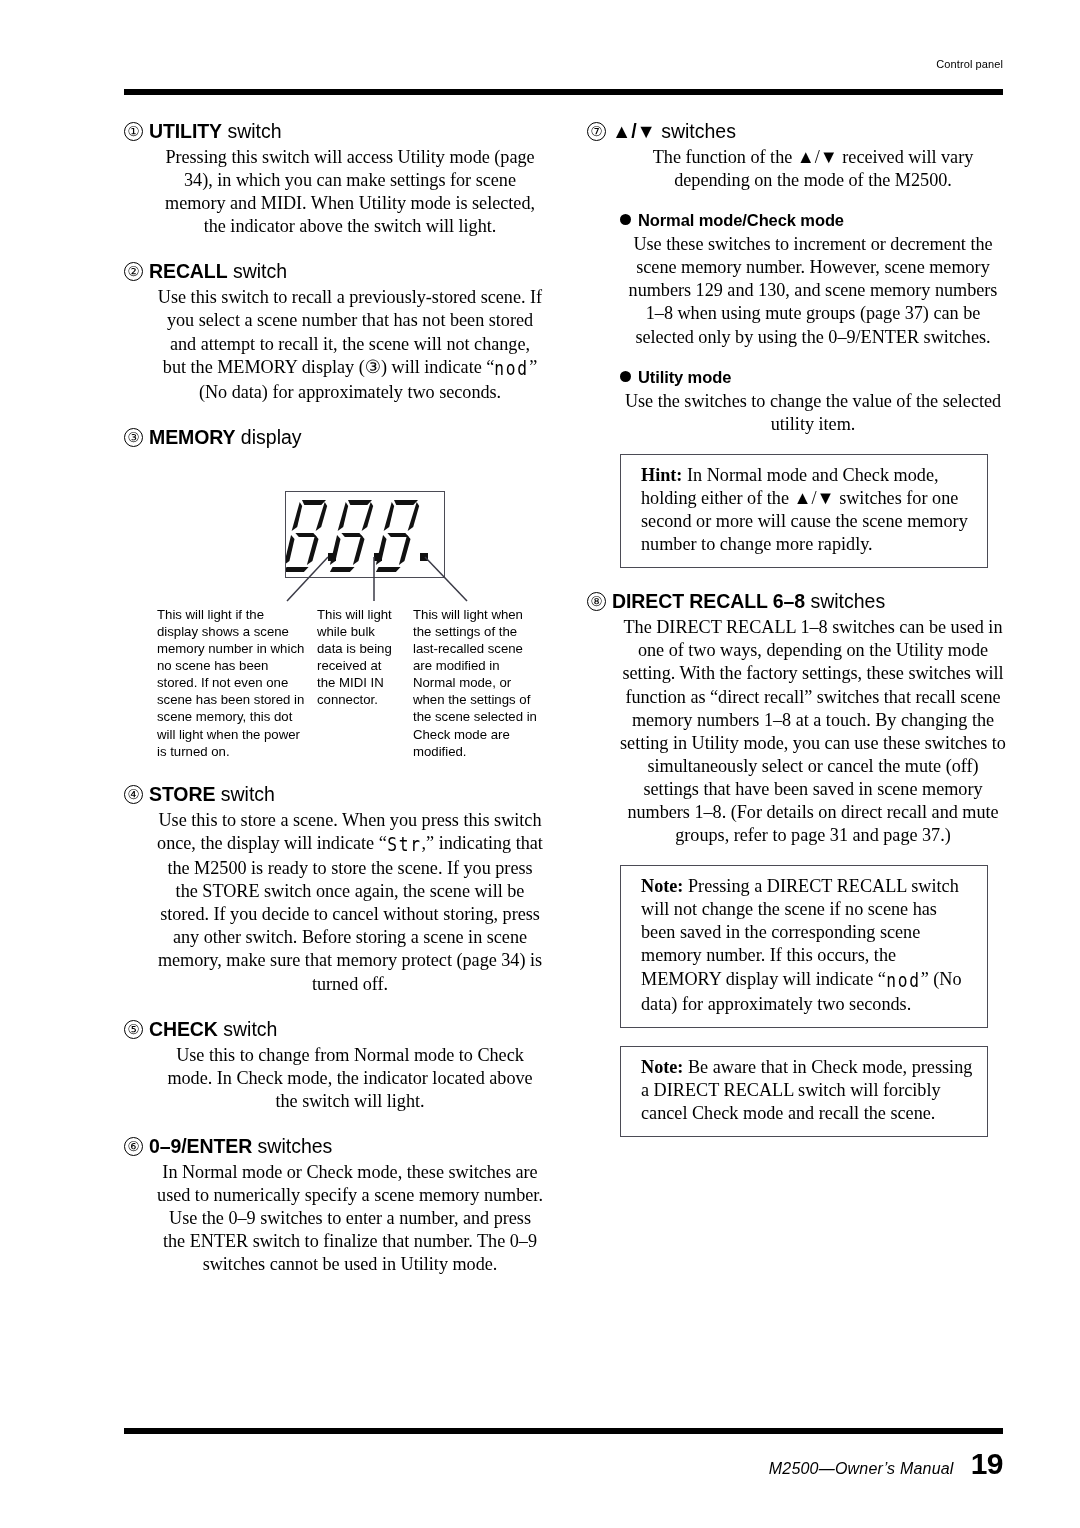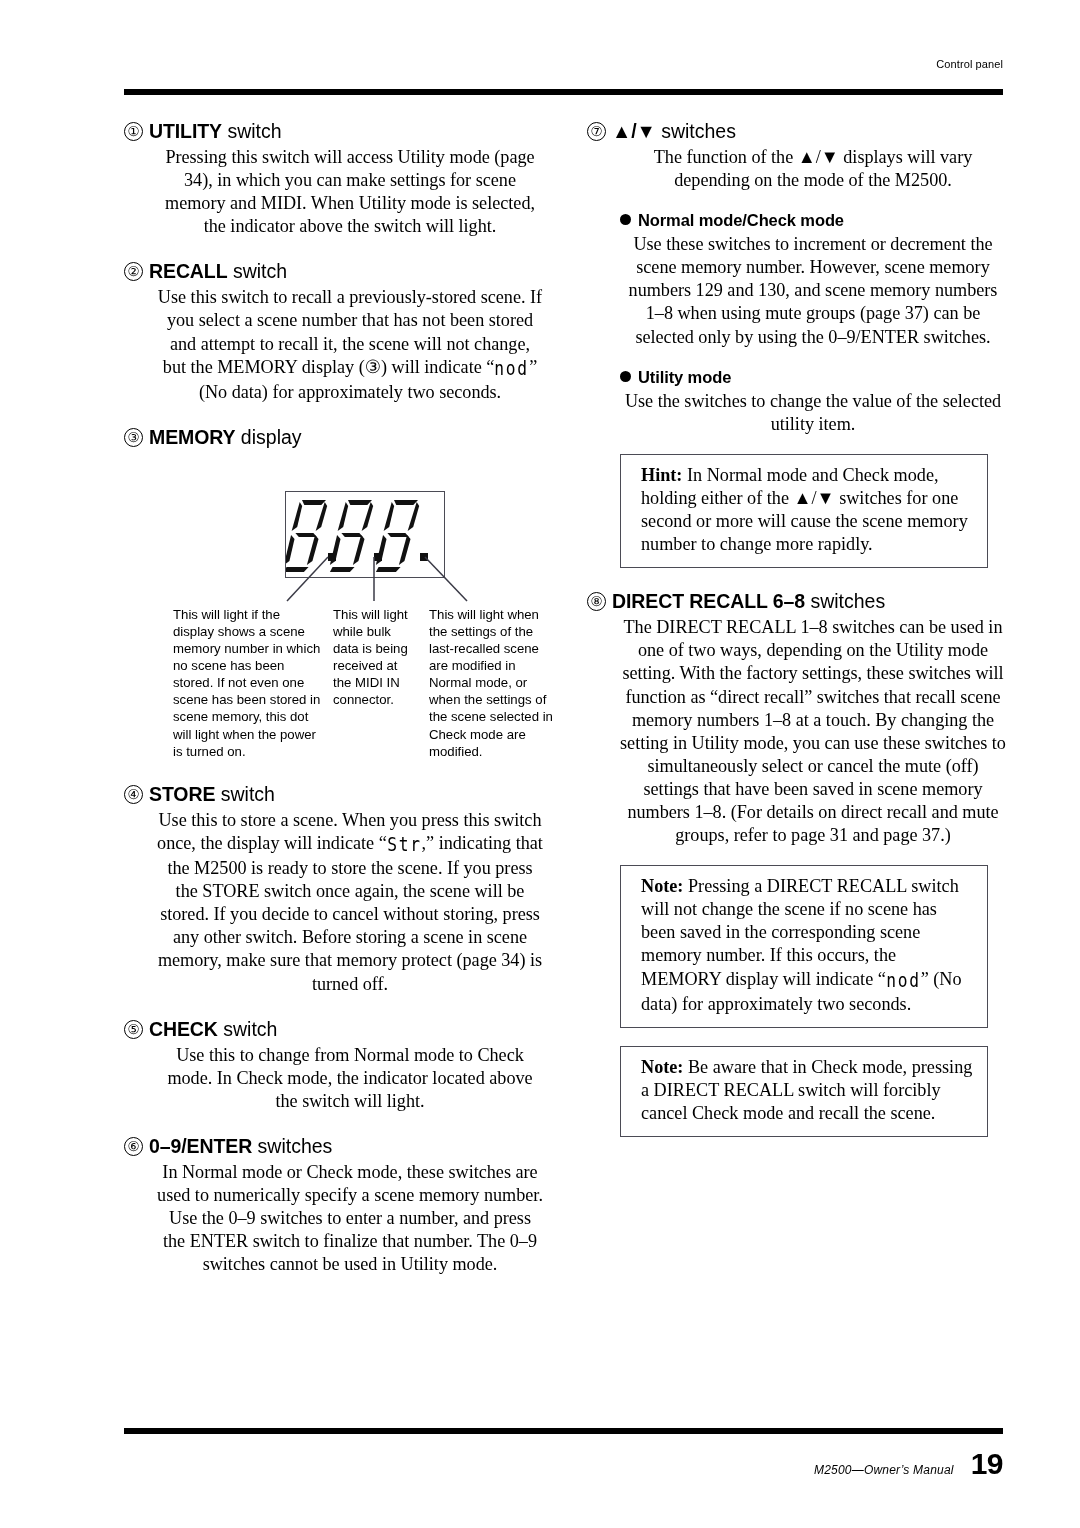--- a/index.html
+++ b/index.html
@@ -55,21 +55,21 @@
     right: 77px;
     top: 1447px;
     display: flex;
     align-items: baseline;
     gap: 17px;
     white-space: nowrap;
   }
   .footer-title {
     font-family: "Liberation Sans", sans-serif;
     font-style: italic;
-    font-size: 12px;
+    font-size: 16px;
     letter-spacing: .2px;
   }
   .footer-page {
     font-family: "Liberation Sans", sans-serif;
     font-weight: bold;
     font-size: 30px;
     letter-spacing: -.5px;
   }
 
   
@@ -198,21 +198,21 @@
     position: absolute;
     left: 0;
     top: 0;
     width: 386px;
     height: 300px;
     pointer-events: none;
   }
 
   .cap-row {
     position: absolute;
-    left: 16px;
+    left: 0;
     top: 127px;
     width: 386px;
     display: flex;
   }
   .cap {
     font-family: "Liberation Sans", sans-serif;
     font-size: 13.2px;
     line-height: 17.1px;
     color: #000;
   }
@@ -345,21 +345,21 @@
 
   </div>
 
   <div class="col col-right">
 
     <div class="sec">
       <div class="sec-head">
         <span class="circnum">⑦</span><span class="hd-strong">▲/▼</span><span class="hd-light"> switches</span>
       </div>
       <div class="body-txt">
-        <p>The function of the ▲/▼ displays will vary depending on the mode of the M2500.</p>
+        <p>The function of the ▲/▼ received will vary depending on the mode of the M2500.</p>
       </div>
 
       <div class="sub-head">
         <span class="dot"></span><span>Normal mode/Check mode</span>
       </div>
       <div class="body-txt">
         <p>Use these switches to increment or decrement the scene memory number. However, scene memory numbers 129 and 130, and scene memory numbers 1–8 when using mute groups (page 37) can be selected only by using the 0–9/ENTER switches.</p>
       </div>
 
       <div class="sub-head">

